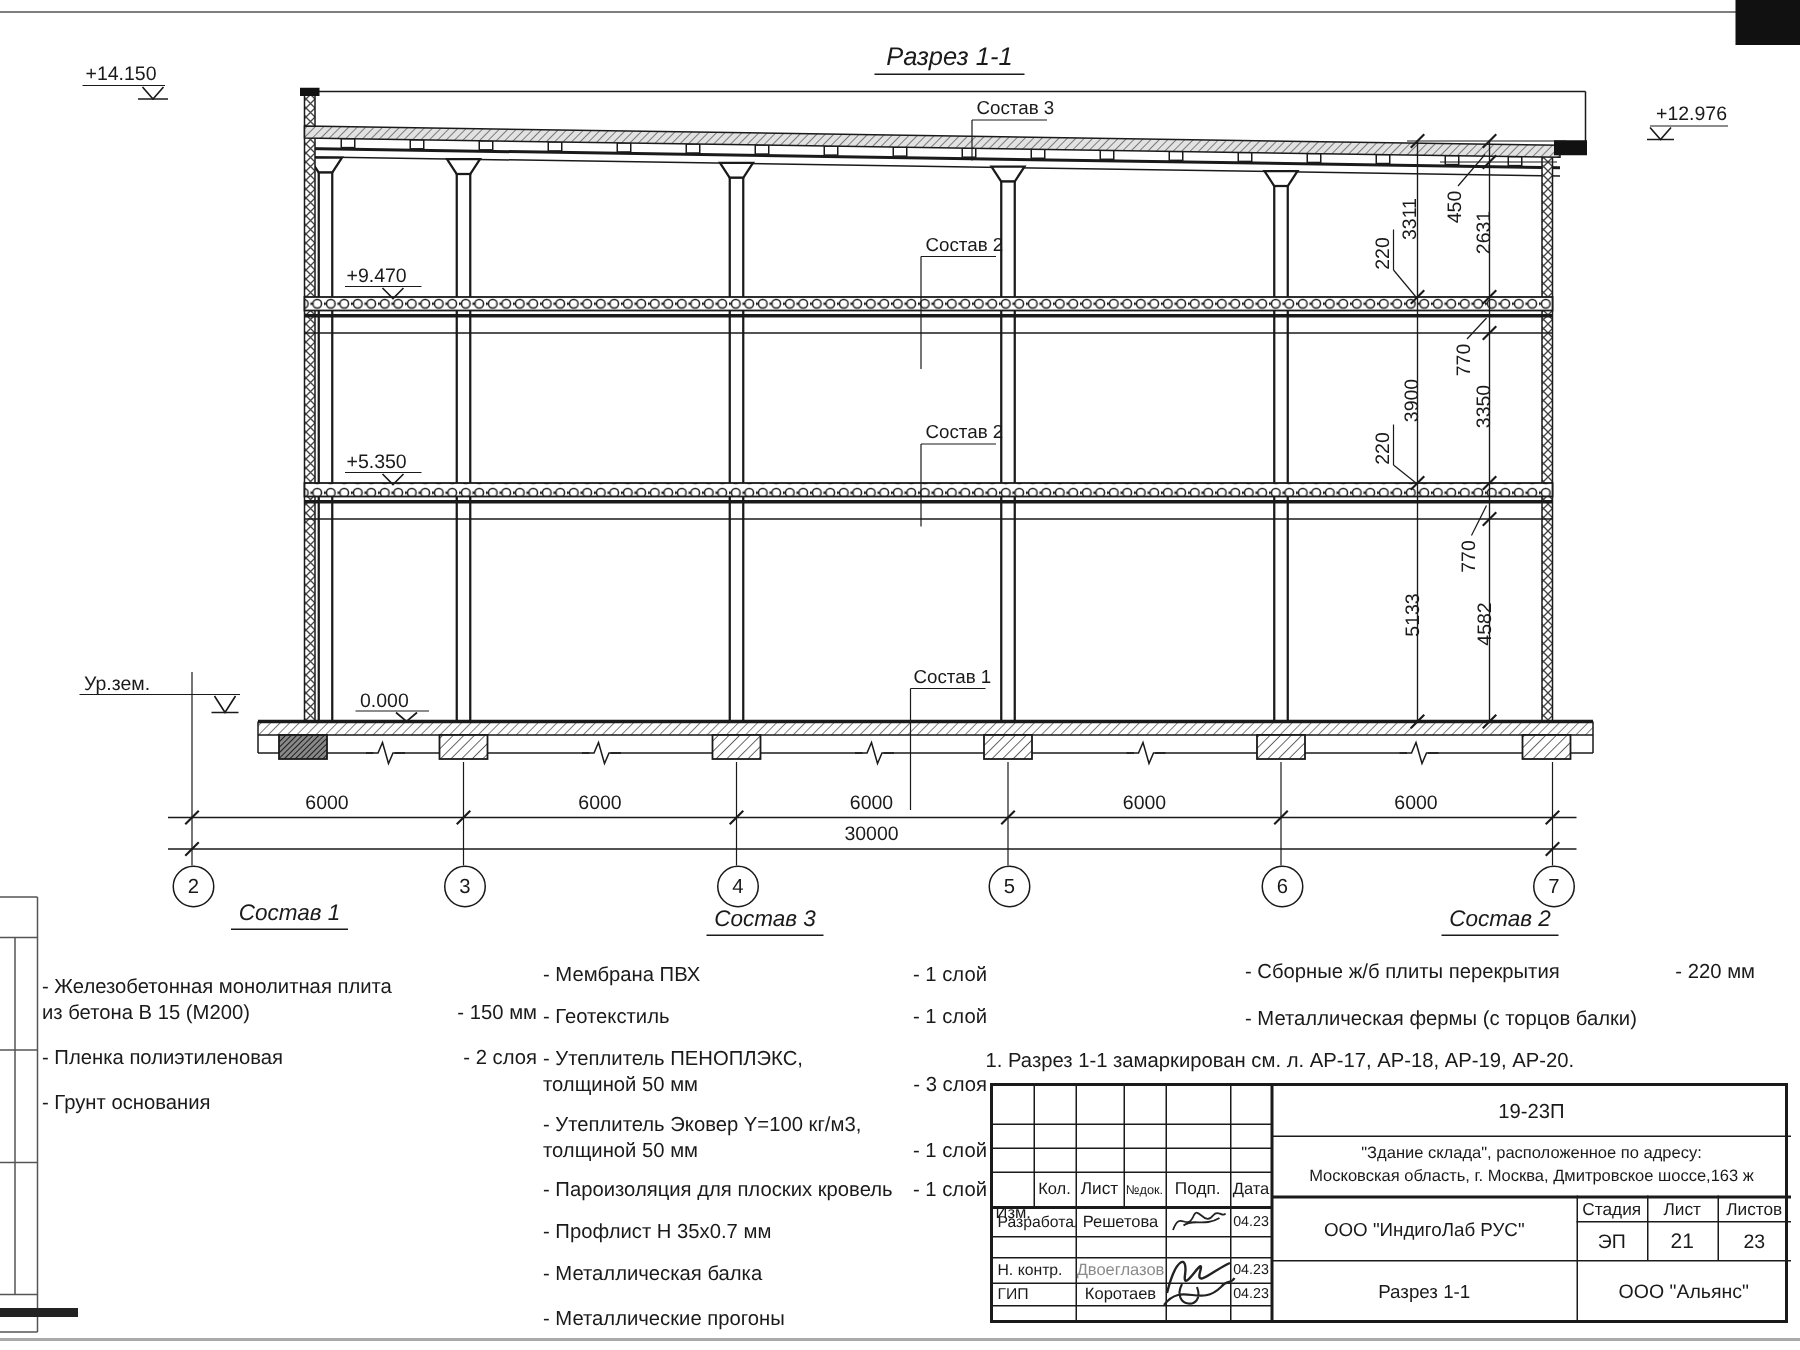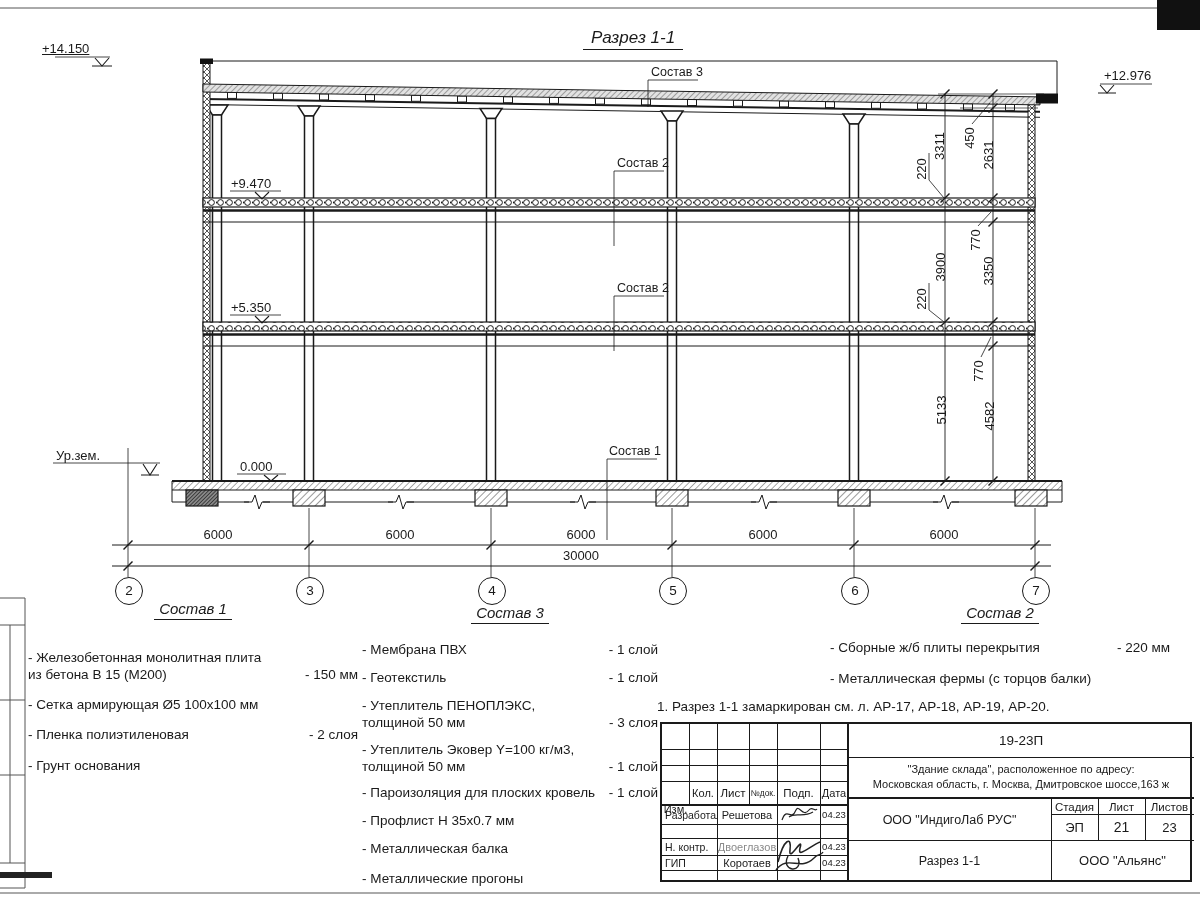--- a/index.html
+++ b/index.html
@@ -247,21 +247,21 @@
         <line x1="614" y1="171" x2="614" y2="246"></line>
     <line x1="614" y1="296" x2="664" y2="296"></line>
         <line x1="614" y1="296" x2="614" y2="351"></line>
     <line x1="607" y1="459" x2="657" y2="459"></line>
         <line x1="607" y1="459" x2="607" y2="540"></line>
   </g>
 </svg>
 
 <div class="title" style="left:548px;top:28px;width:170px;"><span>Разрез 1-1</span></div>
 
-<span class="lbl" style="left:42px;top:41px;text-decoration:underline;">+14.150</span>
+<span class="lbl" style="left:57px;top:41px;">+14.150</span>
 <span class="lbl" style="left:1104px;top:68px;">+12.976</span>
 <span class="lbl" style="left:231px;top:176px;">+9.470</span>
 <span class="lbl" style="left:231px;top:300px;">+5.350</span>
 <span class="lbl" style="left:240px;top:459px;">0.000</span>
 <span class="lbl" style="left:56px;top:448px;">Ур.зем.</span>
 
 <span class="callout" style="left:651px;top:65px;">Состав 3</span>
 <span class="callout" style="left:617px;top:156px;">Состав 2</span>
 <span class="callout" style="left:617px;top:281px;">Состав 2</span>
 <span class="callout" style="left:609px;top:444px;">Состав 1</span>
@@ -291,24 +291,20 @@
 <div class="bubble" style="left:659px;top:577px;">5</div>
 <div class="bubble" style="left:841px;top:577px;">6</div>
 <div class="bubble" style="left:1022px;top:577px;">7</div>
 
 <div class="leg" style="left:28px;top:600px;width:330px;">
   <div class="leg-title"><span>Состав 1</span></div>
   <div class="leg-row">
         <span class="leg-text">- Железобетонная  монолитная плита
 из бетона В 15 (М200)</span>
         <span class="leg-val">- 150 мм</span>
-      </div>
-  <div class="leg-row">
-        <span class="leg-text">- Сетка армирующая Ø5 100x100 мм</span>
-        <span class="leg-val"></span>
       </div>
   <div class="leg-row">
         <span class="leg-text">- Пленка полиэтиленовая</span>
         <span class="leg-val">-  2 слоя</span>
       </div>
   <div class="leg-row">
         <span class="leg-text">- Грунт основания</span>
         <span class="leg-val"></span>
       </div>
 </div>

